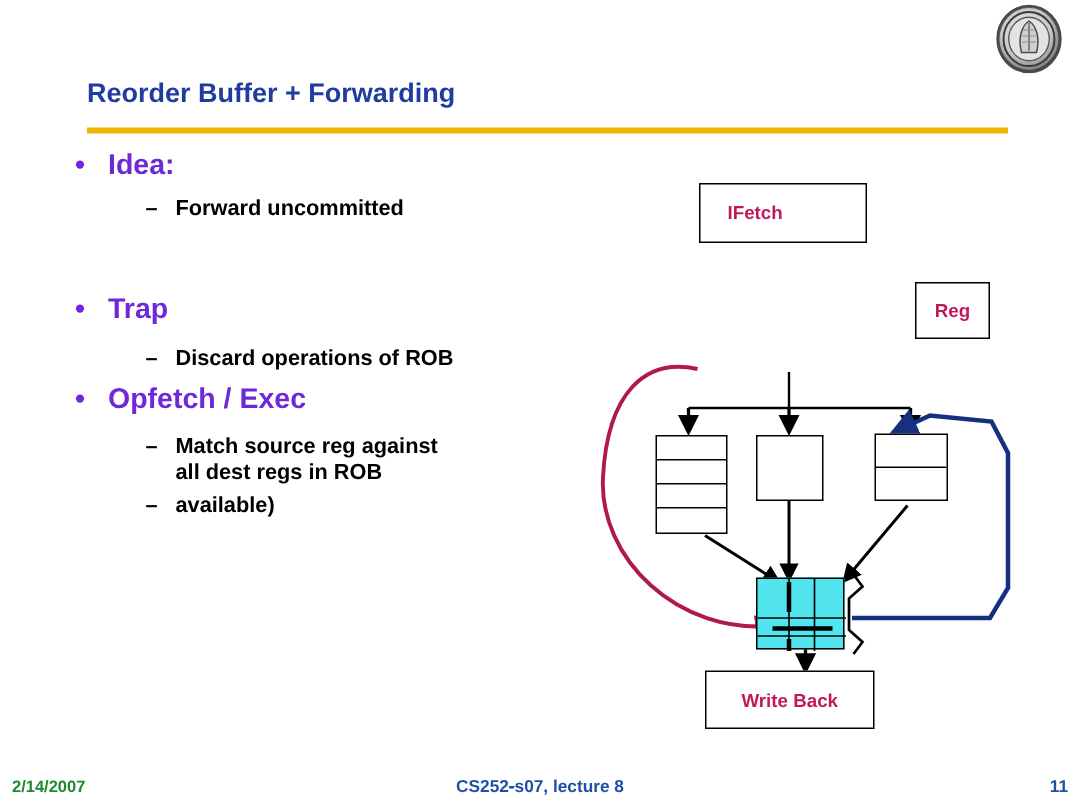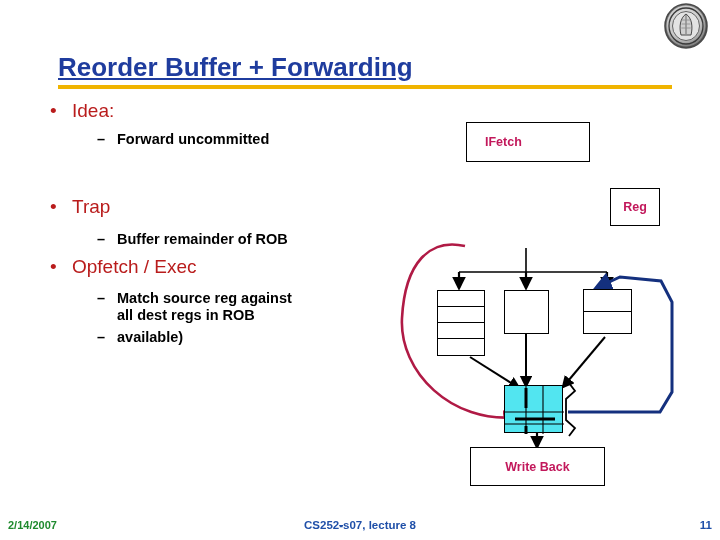--- a/index.html
+++ b/index.html
@@ -14,26 +14,25 @@
     background: #ffffff;
     overflow: hidden;
     font-family: "Liberation Sans", sans-serif;
   }
 
   
   #title {
     position: absolute;
     left: 58px;
     top: 52px;
-    font-size: 26px;
+    font-size: 18px;
     font-weight: bold;
     color: #1f3c9e;
     letter-spacing: 0px;
     white-space: nowrap;
-    text-decoration: underline;
   }
   #title-rule {
     position: absolute;
     left: 58px;
     top: 85px;
     width: 614px;
     height: 4px;
     background: #f0b400;
   }
 
@@ -43,22 +42,22 @@
     left: 663px;
     top: 3px;
     width: 46px;
     height: 46px;
   }
 
   
   .b1 {
     position: absolute;
     font-size: 19px;
-    font-weight: normal;
-    color: #b91c1c;
+    font-weight: bold;
+    color: #6d28d9;
     white-space: nowrap;
   }
   .b1 .dot {
     display: inline-block;
     width: 22px;
   }
   .b2 {
     position: absolute;
     font-size: 14.5px;
     font-weight: bold;
@@ -172,21 +171,21 @@
   <div class="b2" style="left:117px; top:131px;">
     <span class="dash">–</span>
     <span class="txt">Forward uncommitted</span>
   </div>
 
   <div class="b1" style="left:50px; top:196px;">
     <span class="dot">•</span><span>Trap</span>
   </div>
   <div class="b2" style="left:117px; top:231px;">
     <span class="dash">–</span>
-    <span class="txt">Buffer remainder of ROB</span>
+    <span class="txt">Discard operations of ROB</span>
   </div>
 
   <div class="b1" style="left:50px; top:256px;">
     <span class="dot">•</span><span>Opfetch / Exec</span>
   </div>
   <div class="b2" style="left:117px; top:290px;">
     <span class="dash">–</span>
     <span class="txt">Match source reg against</span>
     <span class="txt">all dest regs in ROB</span>
   </div>
@@ -220,21 +219,21 @@
 
     <path d="M537,432 L537,447" stroke="#000" stroke-width="2.2" fill="none" marker-end="url(#ahBlack)"></path>
 
     <path d="M569,383 L575,391 L566,399 L566,420 L575,428 L569,436" stroke="#000" stroke-width="1.8" fill="none"></path>
 
     <path d="M465,246 C430,238 405,262 402,318 C399,372 452,424 517,417" stroke="#b01a45" stroke-width="2.6" fill="none" marker-end="url(#ahRed)"></path>
 
     <path d="M568,412 L660,412 L672,392 L672,302 L661,281 L620,277 L596,288" stroke="#14307e" stroke-width="3" fill="none" marker-end="url(#ahBlue)"></path>
   </svg>
 
-  <div class="box lbl-left" style="left:466px; top:122px; width:124px; height:40px;padding-left:36px;">
+  <div class="box lbl-left" style="left:466px; top:122px; width:112px; height:40px;padding-left:36px;">
     <span class="lbl">IFetch</span>
   </div>
 
 
   <div class="box" style="left:610px; top:188px; width:40px; height:38px;padding-left:48px;">
     <span class="lbl">Reg</span>
   </div>
 
   <div class="box" style="left:437px; top:290px; width:48px; height:66px;">
     <div class="hrule" style="top:15px;"></div>
@@ -253,21 +252,21 @@
       <path d="M0,26 L59,26" stroke="#000" stroke-width="1.1"></path>
       <path d="M0,38 L59,38" stroke="#000" stroke-width="1.1"></path>
       <path d="M21,0 L21,48" stroke="#000" stroke-width="1.1"></path>
       <path d="M38,0 L38,48" stroke="#000" stroke-width="1.1"></path>
       <path d="M21,2 L21,22" stroke="#000" stroke-width="3"></path>
       <path d="M10,33 L50,33" stroke="#000" stroke-width="3"></path>
       <path d="M21,40 L21,48" stroke="#000" stroke-width="3"></path>
     </svg>
   </div>
 
-  <div class="box" style="left:470px; top:447px; width:135px; height:39px;">
+  <div class="box" style="left:470px; top:447px; width:113px; height:39px;">
     <span class="lbl">Write Back</span>
   </div>
 
   <div id="footer-date">2/14/2007</div>
   <div id="footer-center">
     <span>CS252</span><span class="strike">-</span><span>s07, lecture 8</span>
   </div>
   <div id="footer-page">11</div>
 
 </div>

